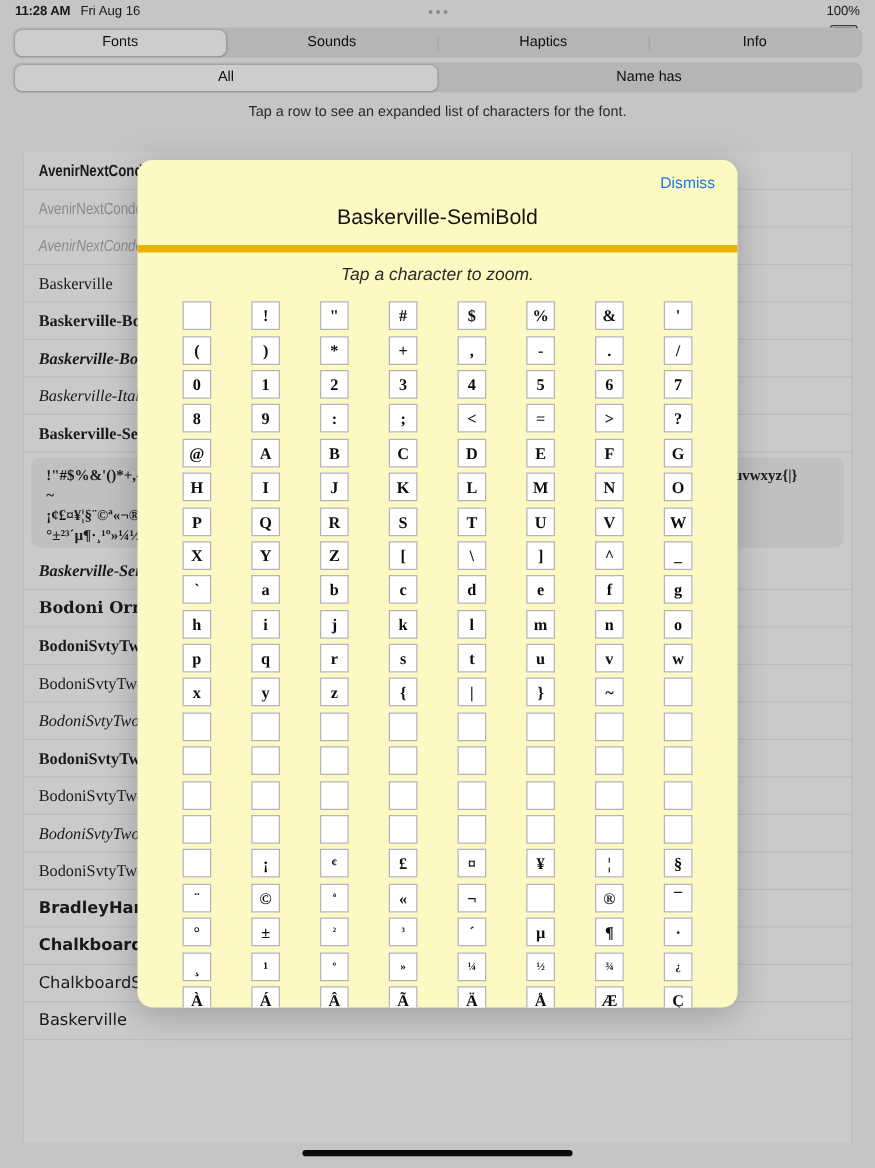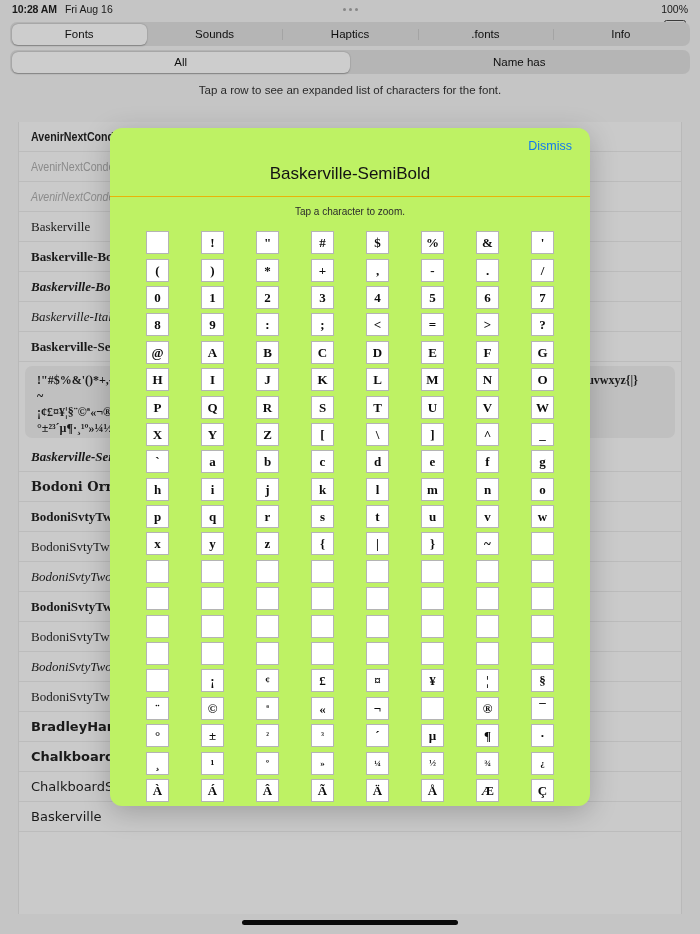--- a/index.html
+++ b/index.html
@@ -90,36 +90,36 @@
   .ff-djvsans { font-family: "DejaVu Sans", sans-serif; }
   .w-b { font-weight: 700; }
   .i-i { font-style: italic; }
   .cond { transform: scaleX(0.82); transform-origin: left center; display: inline-block; }
   .light { color: #8e8e8e; }
 
   
   .scrim { position: absolute; inset: 0; background: rgba(0,0,0,0.02); }
   .modal {
     position: absolute; left: 110px; top: 128px; width: 480px; height: 678px;
-    background: #bef264; border-radius: 12px;
+    background: #fef9c3; border-radius: 12px;
     box-shadow: 0 6px 28px rgba(0,0,0,0.22);
     overflow: hidden; display: flex; flex-direction: column;
   }
   .modal-head { position: relative; height: 68px; flex: none; }
   .dismiss {
     position: absolute; right: 18px; top: 11px;
     font-size: 12.5px; color: #1279ef; cursor: pointer;
   }
   .modal-title {
     position: absolute; left: 0; right: 0; top: 36px;
     text-align: center; font-size: 17px; color: #131313; font-weight: 400;
   }
   .modal-sub {
-    flex: none; text-align: center; font-size: 10px; color: #2b2b2b;
-    padding: 9px 0 8px 0; border-top: 1px solid #eab308;
+    flex: none; text-align: center; font-size: 14px; color: #2b2b2b;
+    padding: 9px 0 8px 0; border-top: 6px solid #eab308; font-style: italic;
   }
   .grid {
     flex: 1; padding: 4px 20px 10px 20px;
     display: grid; grid-template-columns: repeat(8, 1fr);
     grid-auto-rows: 27.4px; justify-items: center; align-items: center;
   }
   .cell {
     width: 23px; height: 23px; border: 1px solid #b4b4b4; background: #fff;
     display: flex; align-items: center; justify-content: center;
     font-family: "Liberation Serif", serif; font-weight: 700;
@@ -134,21 +134,21 @@
     bottom: 9px; width: 216px; height: 5px; border-radius: 3px; background: #0a0a0a;
   }
 </style>
 </head>
 <body>
 
 <div id="app">
 
   <div class="statusbar">
     <div class="sb-left">
-      <span class="sb-time">10:28 AM</span>
+      <span class="sb-time">11:28 AM</span>
       <span class="sb-date">Fri Aug 16</span>
     </div>
     <div class="sb-center">
       <span class="sb-dots">
           <i></i>
           <i></i>
           <i></i>
         </span>
     </div>
     <div class="sb-right">
@@ -169,23 +169,20 @@
   <div class="seg-wrap">
     <div class="seg" id="tabs">
         <div class="seg-item sel">
           <span>Fonts</span>
         </div>
         <div class="seg-item">
           <span>Sounds</span>
         </div>
         <div class="seg-item">
           <span>Haptics</span>
-        </div>
-        <div class="seg-item">
-          <span>.fonts</span>
         </div>
         <div class="seg-item">
           <span>Info</span>
         </div>
       </div>
   </div>
   <div class="seg-wrap">
     <div class="seg" id="filters">
         <div class="seg-item sel">
           <span>All</span>

